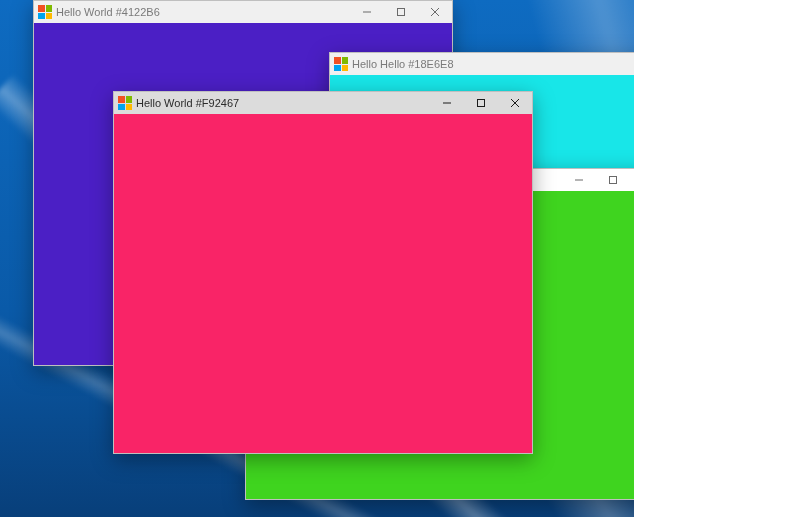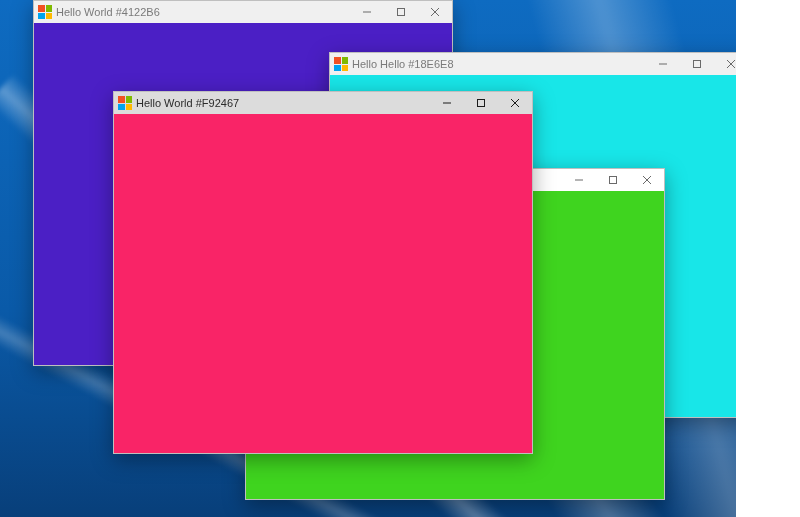--- a/index.html
+++ b/index.html
@@ -7,21 +7,21 @@
     padding: 0;
     width: 800px;
     height: 517px;
     overflow: hidden;
     font-family: "Segoe UI", Tahoma, sans-serif;
     font-size: 12px;
     color: #222;
   }
   .desktop {
     position: relative;
-    width: 736px;
+    width: 634px;
     height: 517px;
     background: linear-gradient(180deg, #0e6bc1 0%, #0a5aa8 60%, #083f7a 100%);
     overflow: hidden;
   }
   
   .ray {
     position: absolute;
     bottom: -120px;
     width: 160px;
     height: 820px;

